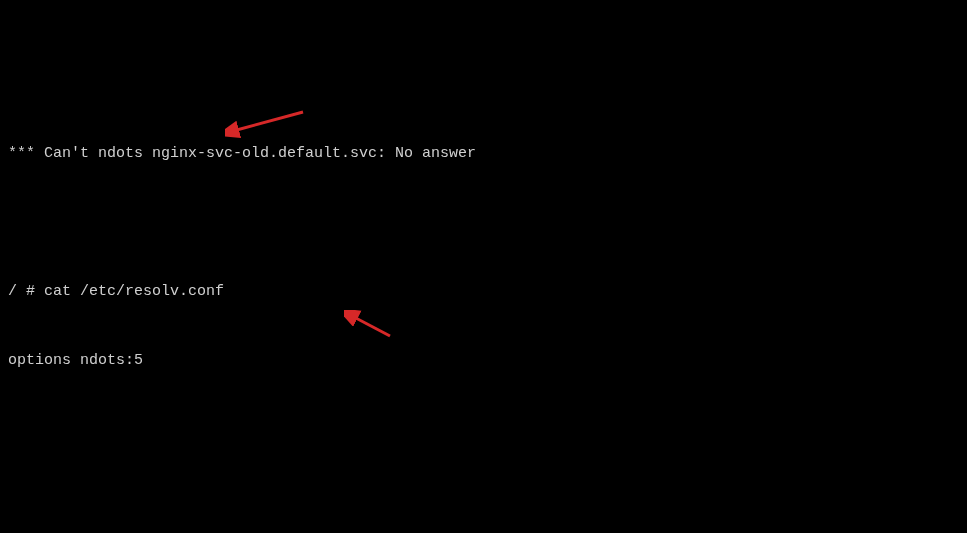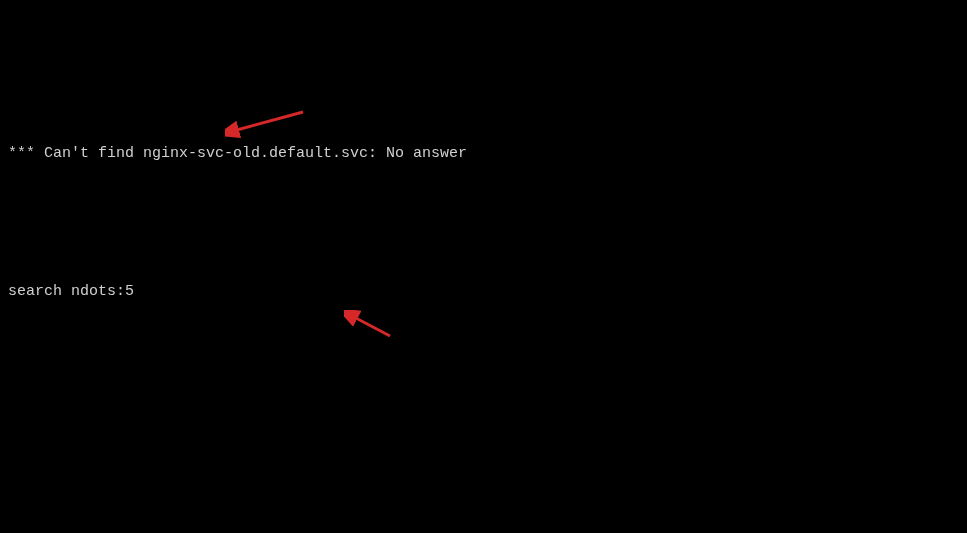--- a/index.html
+++ b/index.html
@@ -22,23 +22,24 @@
       pointer-events: none;
     }
     .arrow svg { display: block; }
   </style>
 </head>
 <body>
 
 
 
 <div>
-  <span class="line">*** Can't find nginx-svc-old.default.svc: No answer</span>
+  <span class="line">*** Can't ndots nginx-svc-old.default.svc: No answer</span>
   <span class="line"></span>
-  <span class="line">search ndots:5</span>
+  <span class="line">/ # cat /etc/resolv.conf</span>
+  <span class="line">options ndots:5</span>
   
   
   
   
   
 
   
 
   
 

